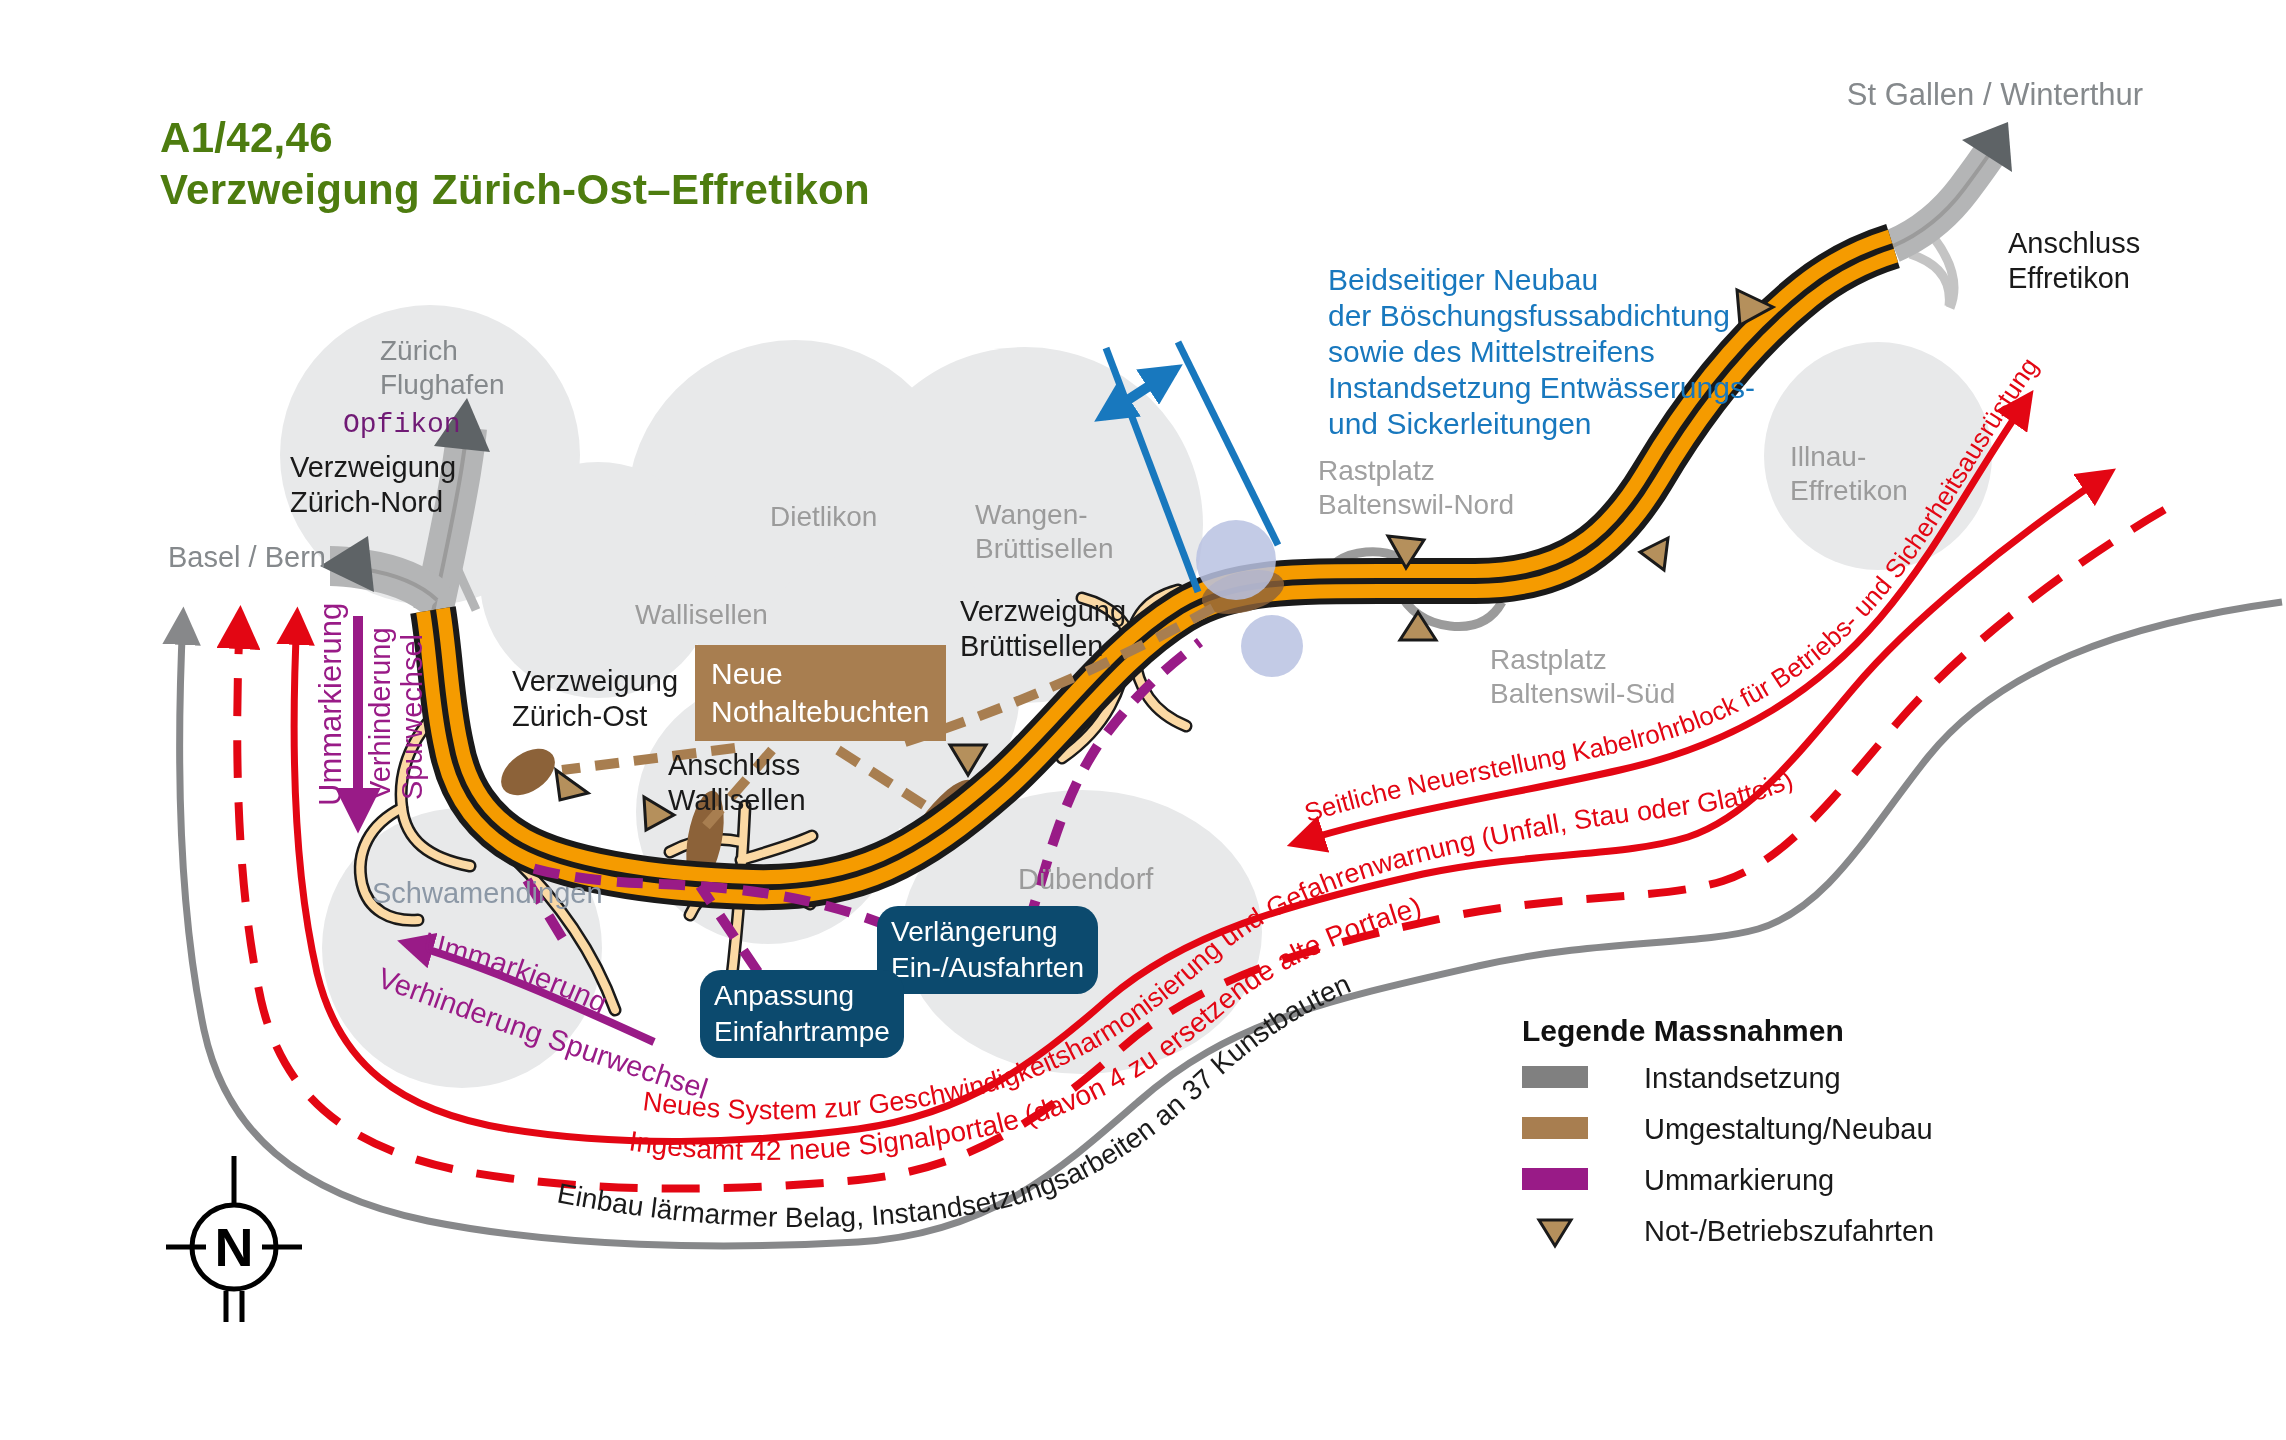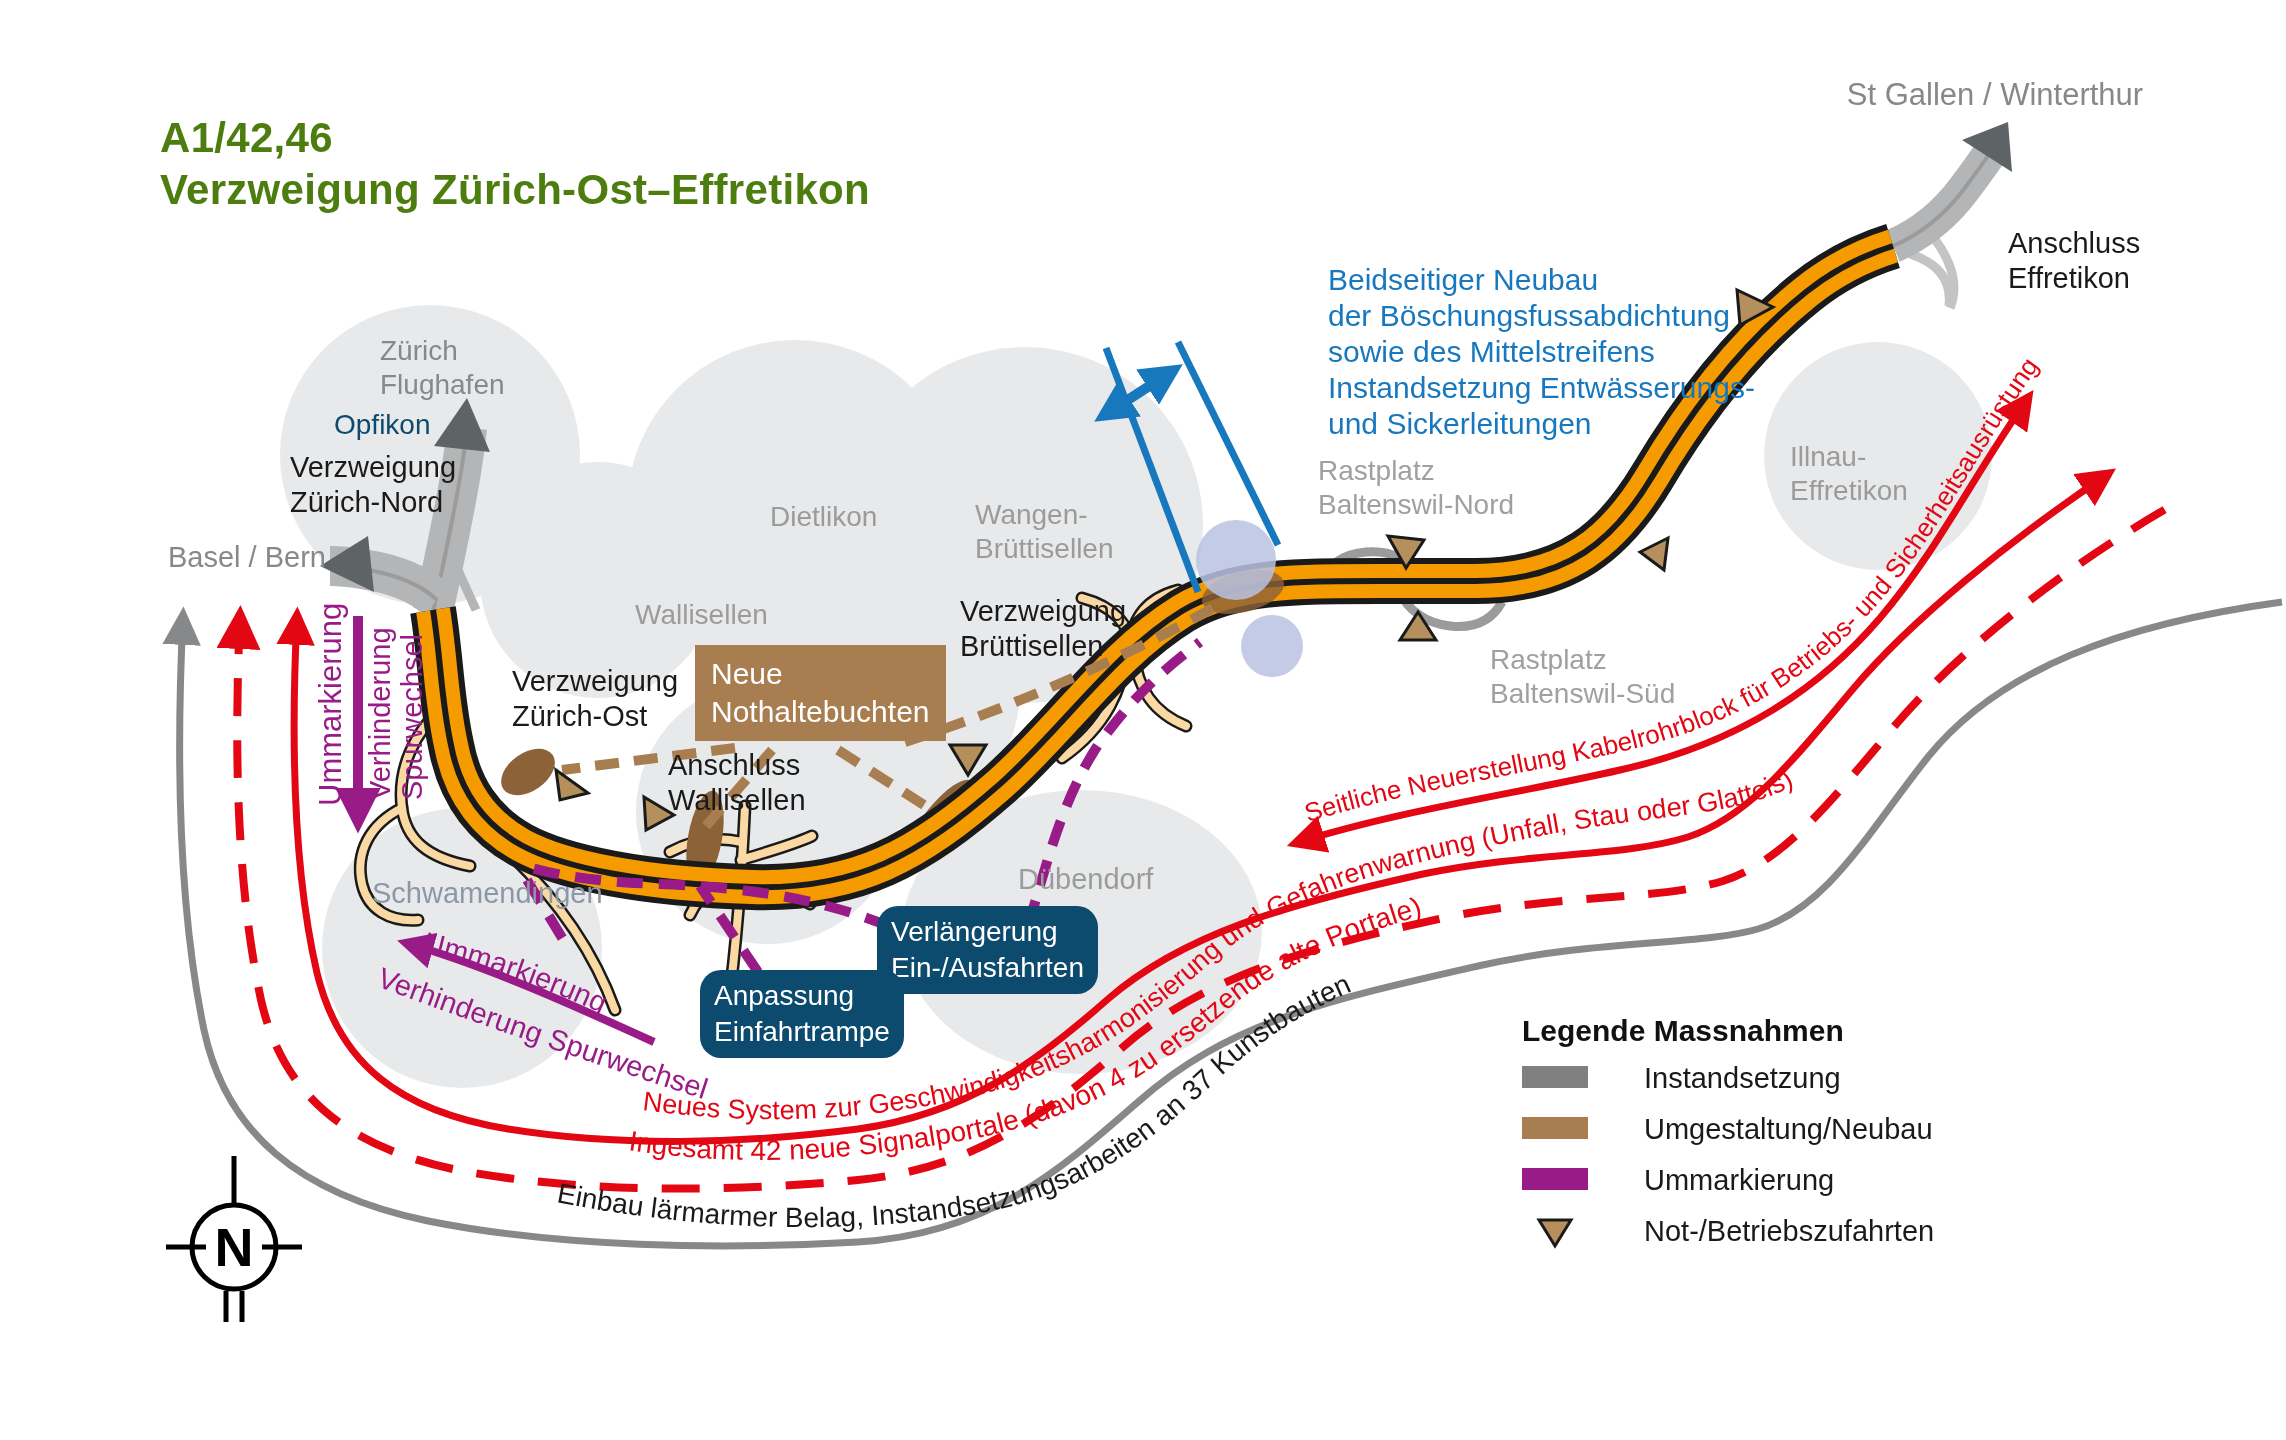--- a/index.html
+++ b/index.html
@@ -204,21 +204,21 @@
 Effretikon</div>
 
 <div class="lbl t-blue" style="left:1328px;top:262px;">Beidseitiger Neubau
 der Böschungsfussabdichtung
 sowie des Mittelstreifens
 Instandsetzung Entwässerungs-
 und Sickerleitungen</div>
 
 <div class="lbl t-dest" style="left:380px;top:334px;font-size:28px;line-height:34px;">Zürich
 Flughafen</div>
-<div class="lbl t-town" style="left:334px;top:408px;color:#0c4a6e;">Opfikon</div>
+<div class="lbl t-town" style="left:343px;top:408px;color:#701a75;font-family:Liberation Mono, monospace;">Opfikon</div>
 <div class="lbl t-blk" style="left:290px;top:450px;">Verzweigung
 Zürich-Nord</div>
 <div class="lbl t-dest" style="left:168px;top:540px;font-size:29px;">Basel / Bern</div>
 
 <div class="lbl t-town" style="left:770px;top:500px;">Dietlikon</div>
 
 <div class="lbl t-town" style="left:635px;top:598px;">Wallisellen</div>
 <div class="lbl t-town" style="left:975px;top:498px;">Wangen-
 Brüttisellen</div>
 <div class="lbl t-blk" style="left:960px;top:594px;">Verzweigung

